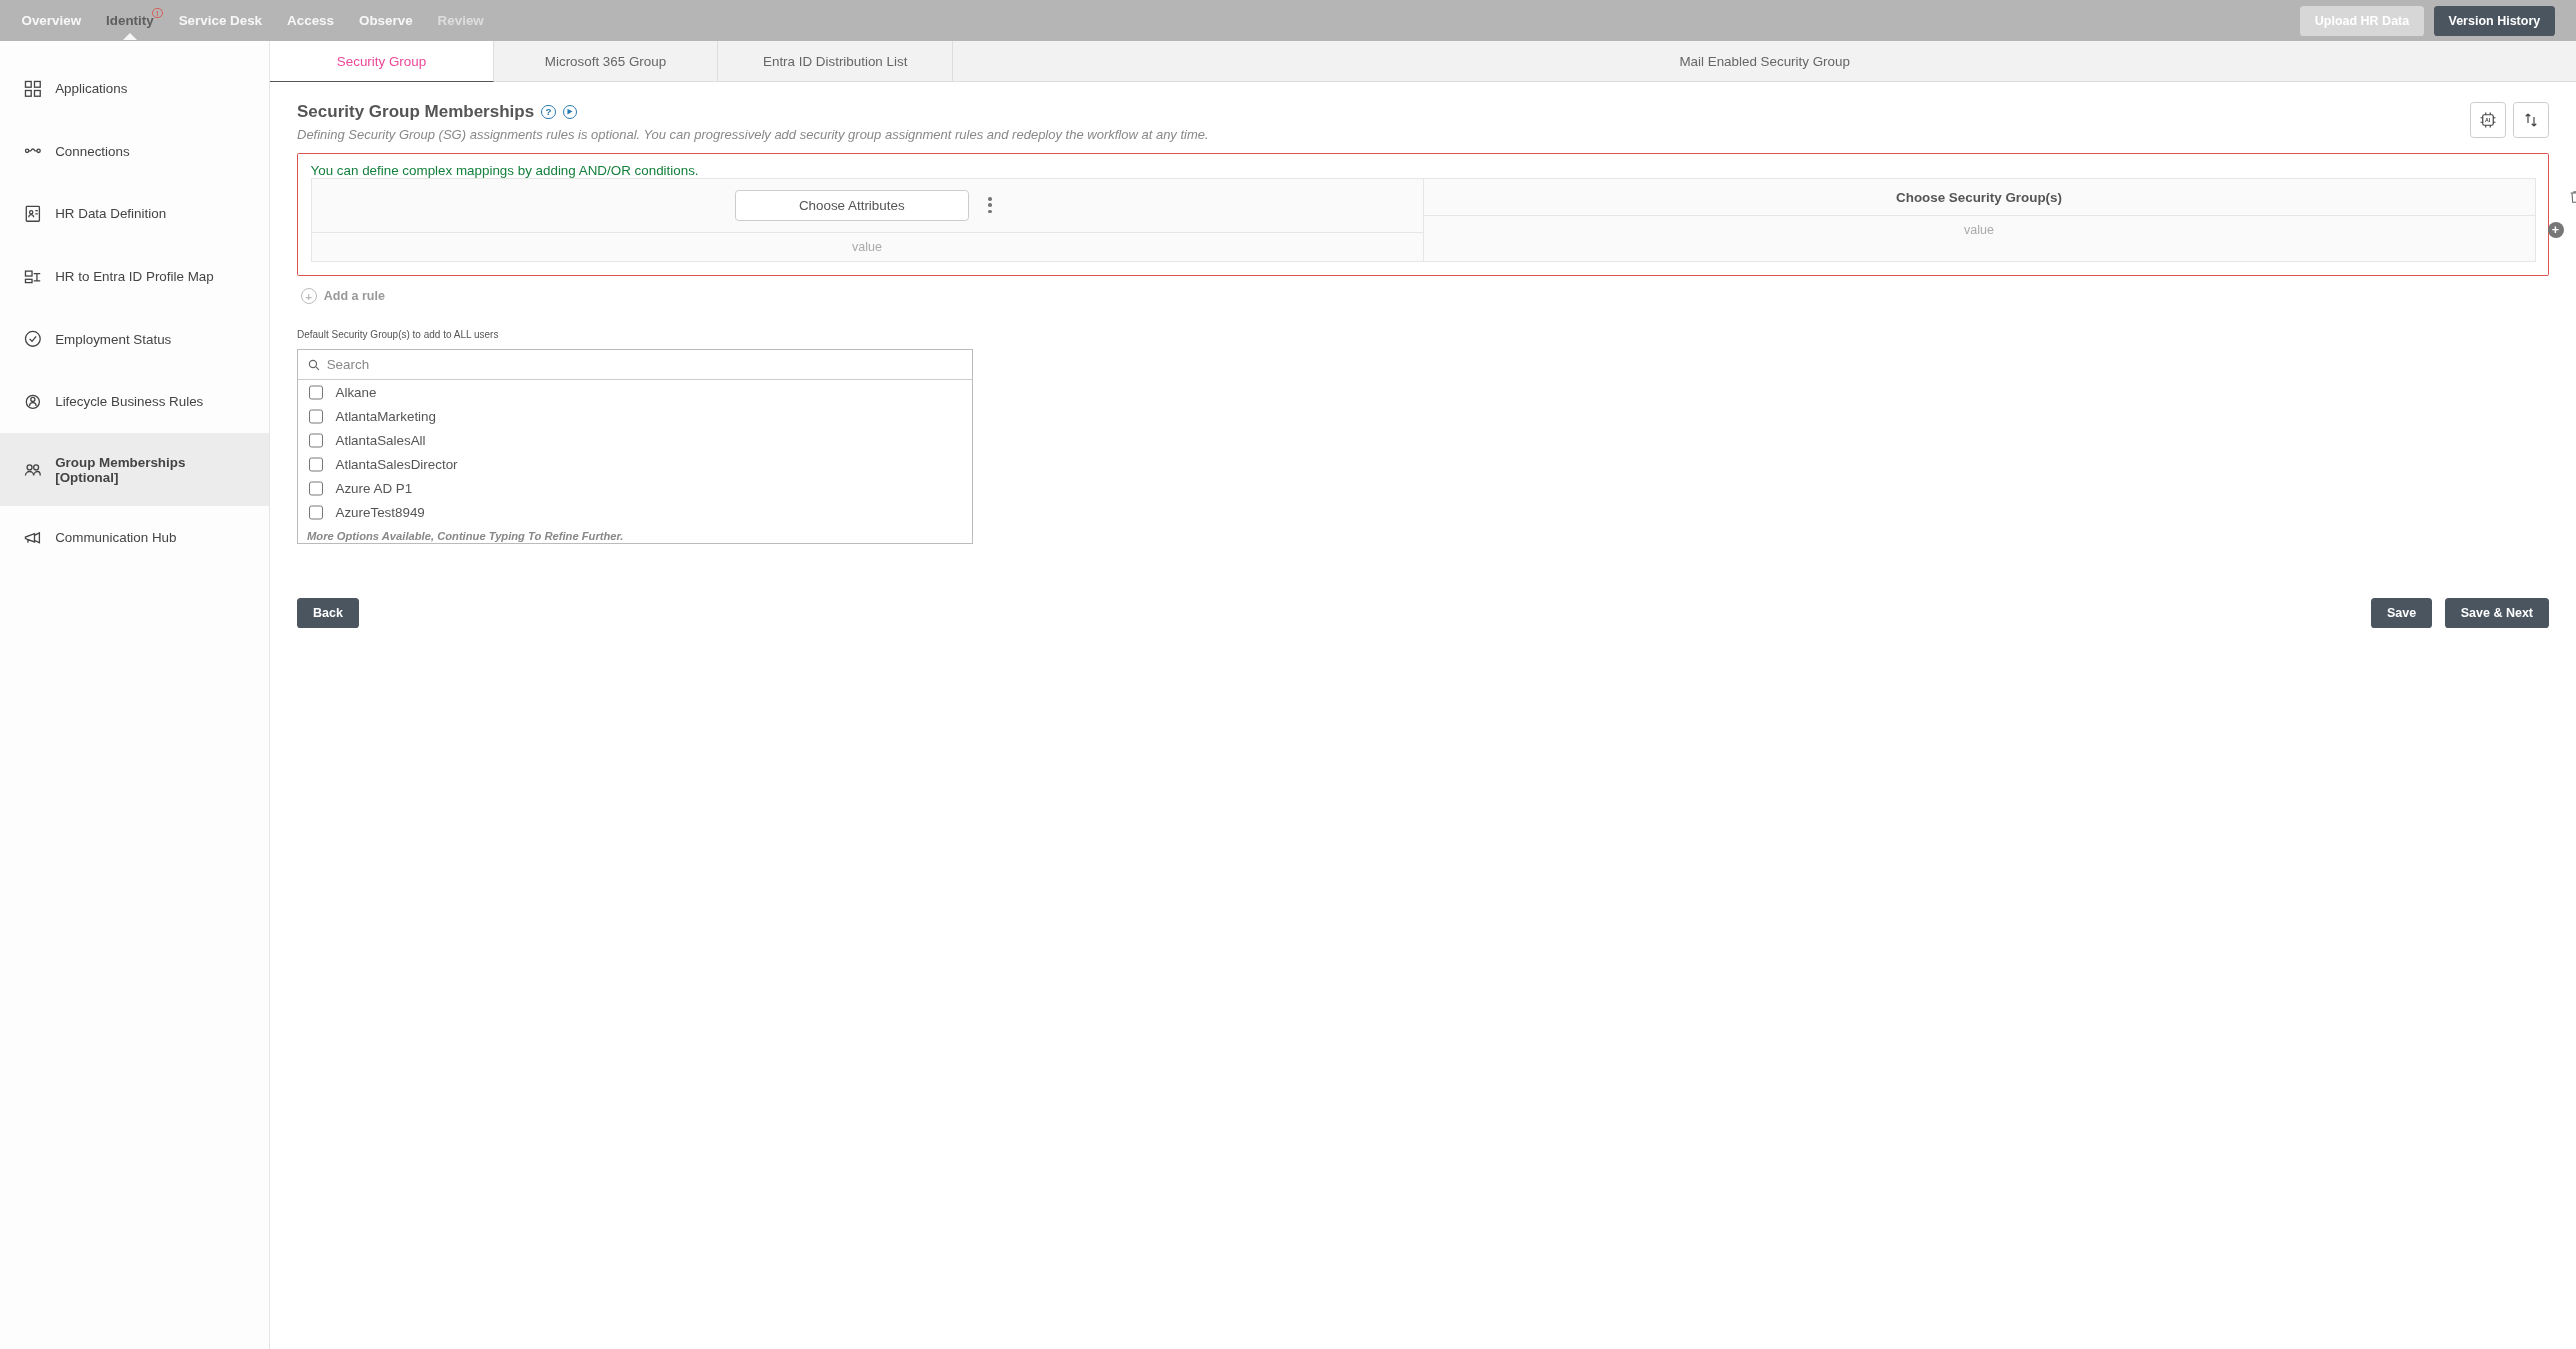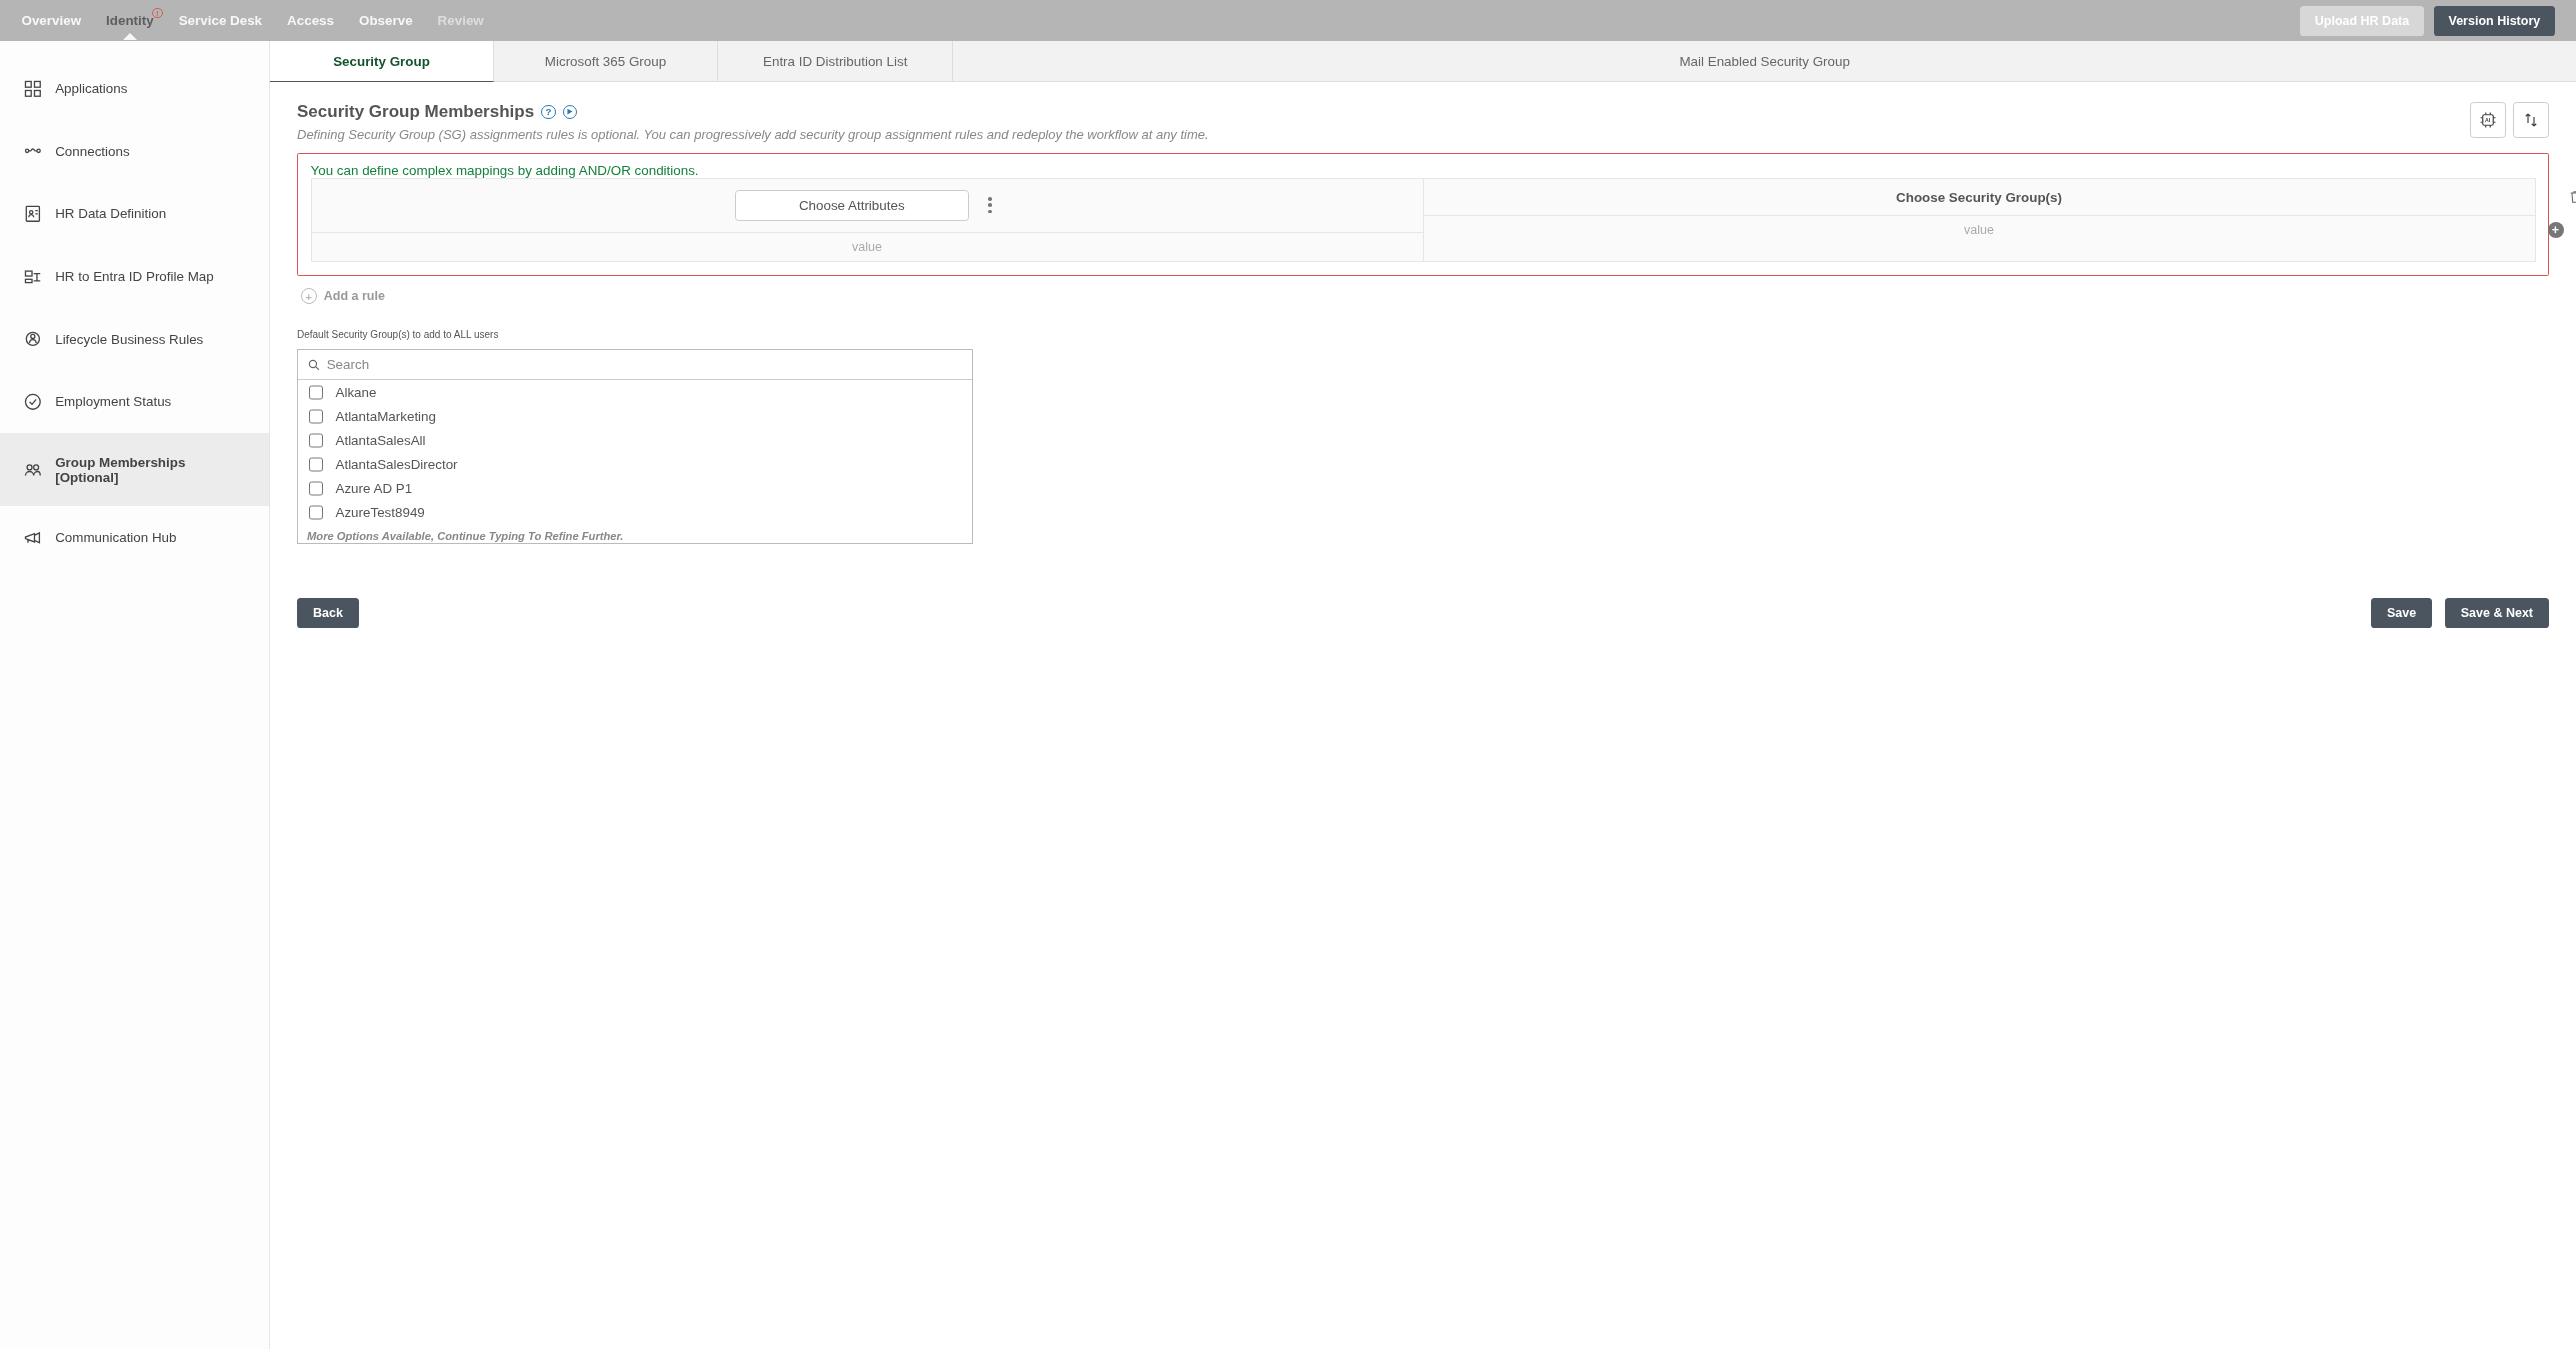--- a/index.html
+++ b/index.html
@@ -111,22 +111,22 @@
     color: #666;
     border-right: 0.9px solid #ddd;
     cursor: pointer;
     background: #f2f2f2;
     min-width: 224px;
     text-align: center;
   }
   .subtab:last-child { border-right: none; flex: 1; }
   .subtab.active {
     background: #fff;
-    color: #14532d;
-    font-weight: 700;
+    color: #ec4899;
+    font-weight: 400;
     border-bottom: 1.8px solid #555;
     margin-bottom: -0.9px;
   }
 
   .content { padding: 19.7px 27px 27px 27px; }
 
   .section-header {
     display: flex;
     align-items: flex-start;
     justify-content: space-between;
@@ -328,32 +328,32 @@
       <div class="sidebar-item">
         <span class="icon"><svg viewBox="0 0 24 24">
             <rect x="3" y="5" width="8" height="6"></rect>
             <rect x="3" y="15" width="8" height="4"></rect>
             <path d="M13 8h8M13 17h8M17 8v9"></path>
           </svg></span>
         <span>HR to Entra ID Profile Map</span>
       </div>
       <div class="sidebar-item">
         <span class="icon"><svg viewBox="0 0 24 24">
+            <circle cx="12" cy="12" r="9"></circle>
+            <path d="M8 12l3 3 5-6"></path>
+          </svg></span>
+        <span>Employment Status</span>
+      </div>
+      <div class="sidebar-item">
+        <span class="icon"><svg viewBox="0 0 24 24">
             <circle cx="12" cy="12" r="8"></circle>
             <circle cx="12" cy="9" r="2.5"></circle>
             <path d="M8 17c0-2.5 2-4 4-4s4 1.5 4 4"></path>
           </svg></span>
         <span>Lifecycle Business Rules</span>
-      </div>
-      <div class="sidebar-item">
-        <span class="icon"><svg viewBox="0 0 24 24">
-            <circle cx="12" cy="12" r="9"></circle>
-            <path d="M8 12l3 3 5-6"></path>
-          </svg></span>
-        <span>Employment Status</span>
       </div>
       <div class="sidebar-item active">
         <span class="icon"><svg viewBox="0 0 24 24">
             <circle cx="8" cy="9" r="3"></circle>
             <circle cx="16" cy="9" r="3"></circle>
             <path d="M3 19c0-3 2.5-5 5-5s5 2 5 5M13 19c0-3 2.5-5 5-5s3 2 3 5"></path>
           </svg></span>
         <span>Group Memberships [Optional]</span>
       </div>
       <div class="sidebar-item">

